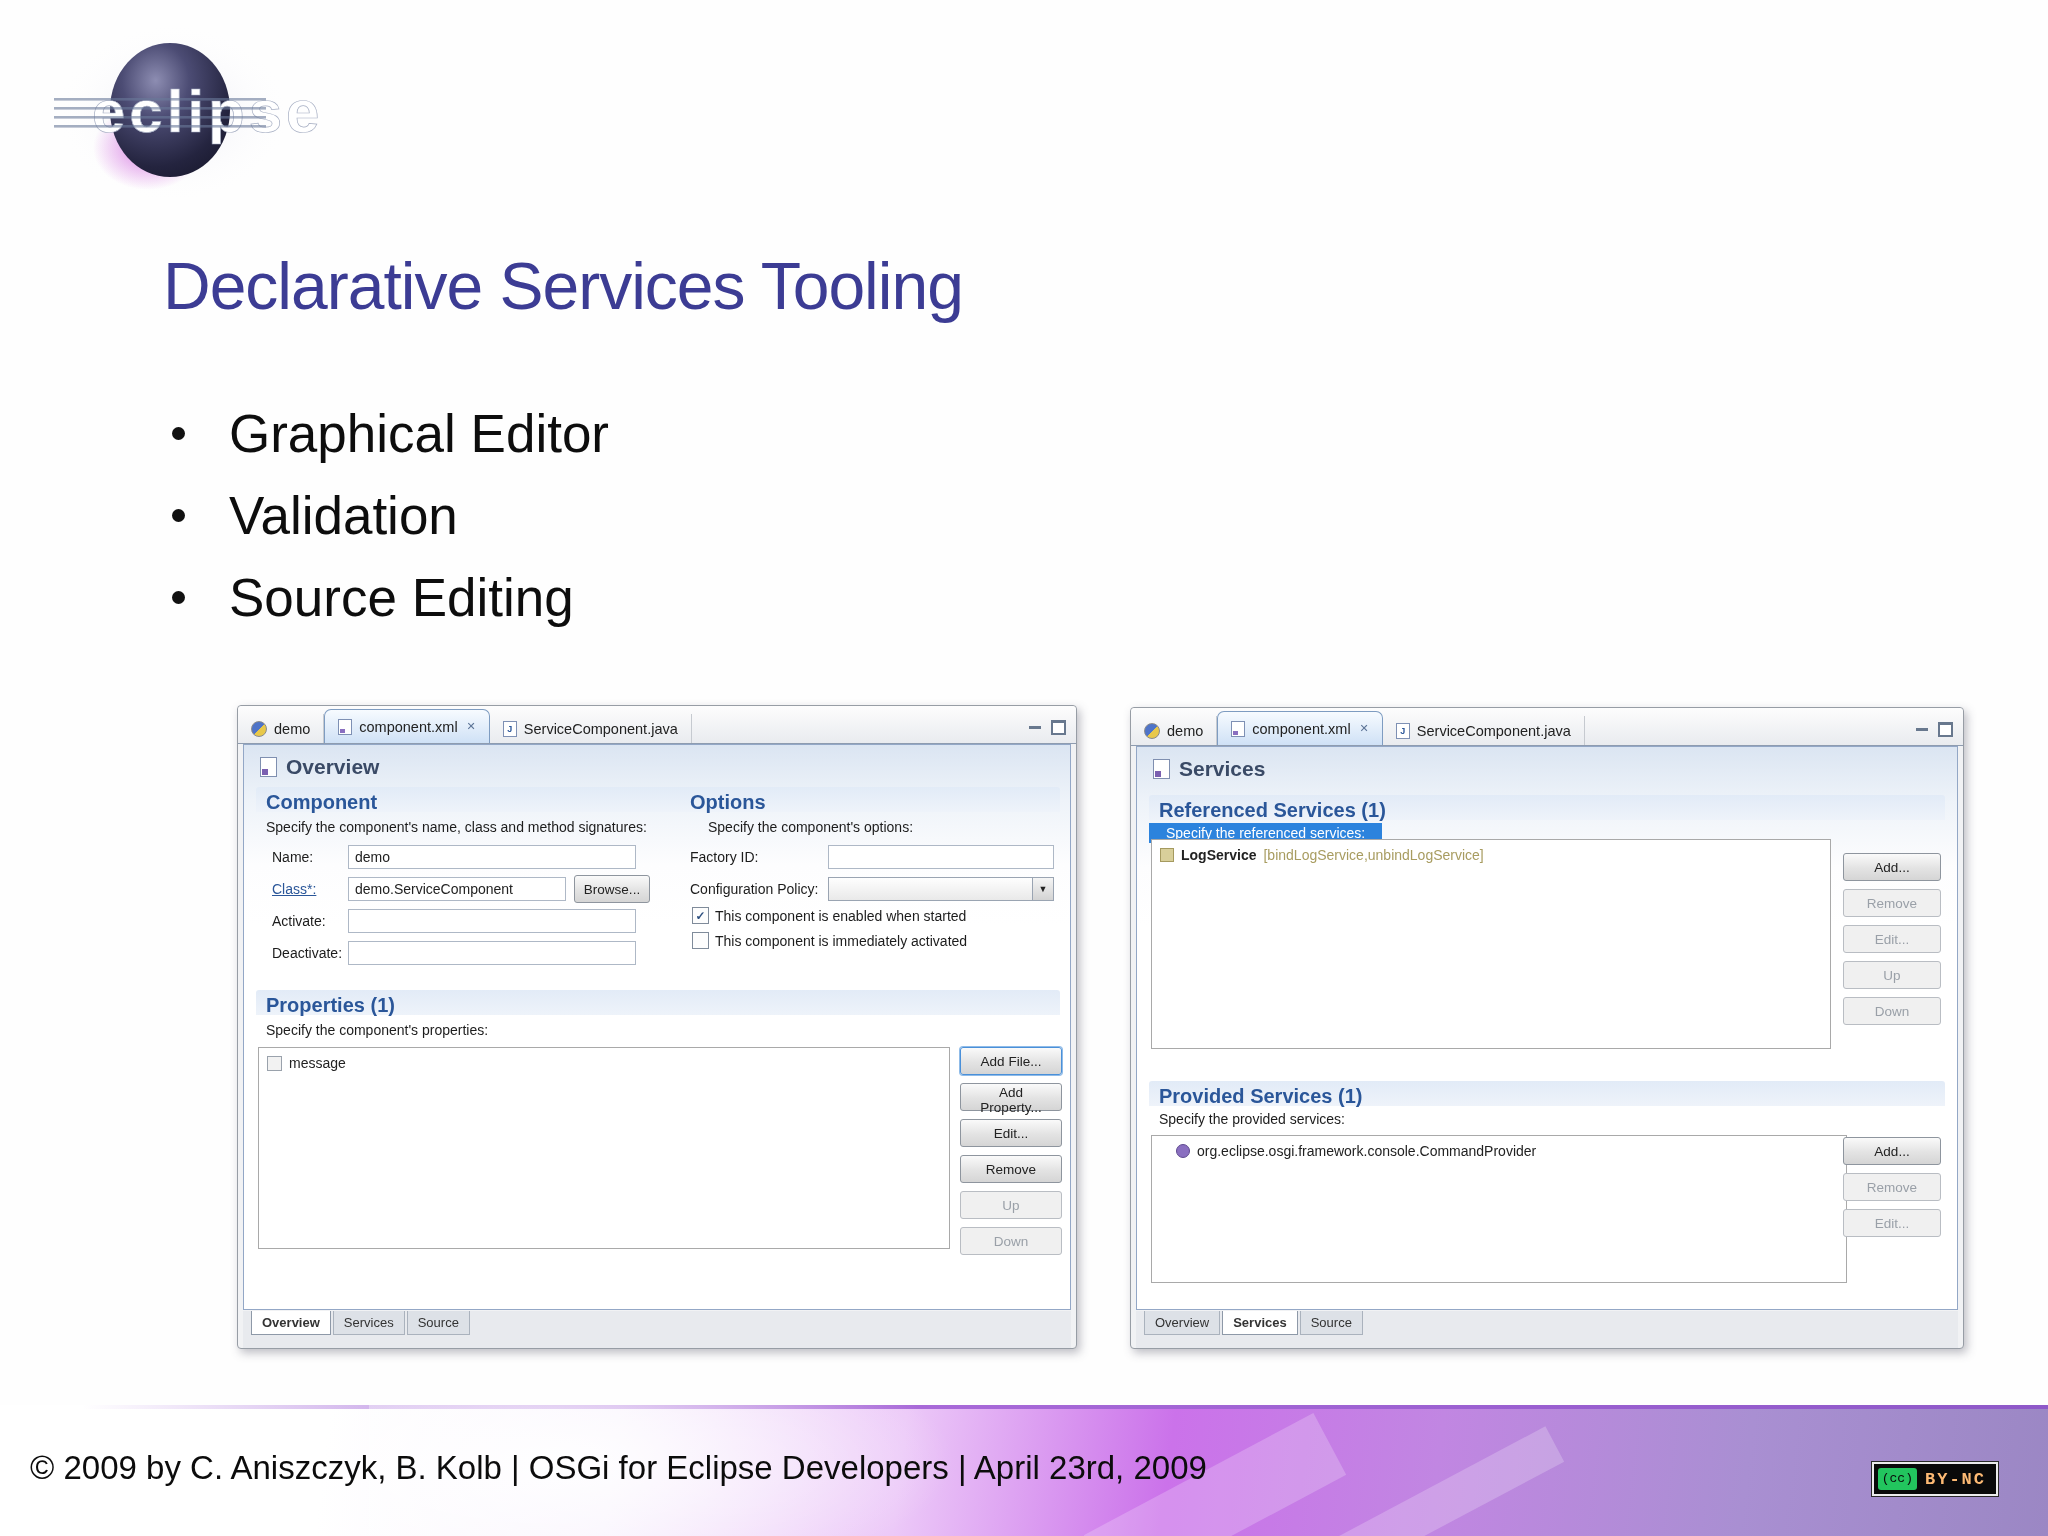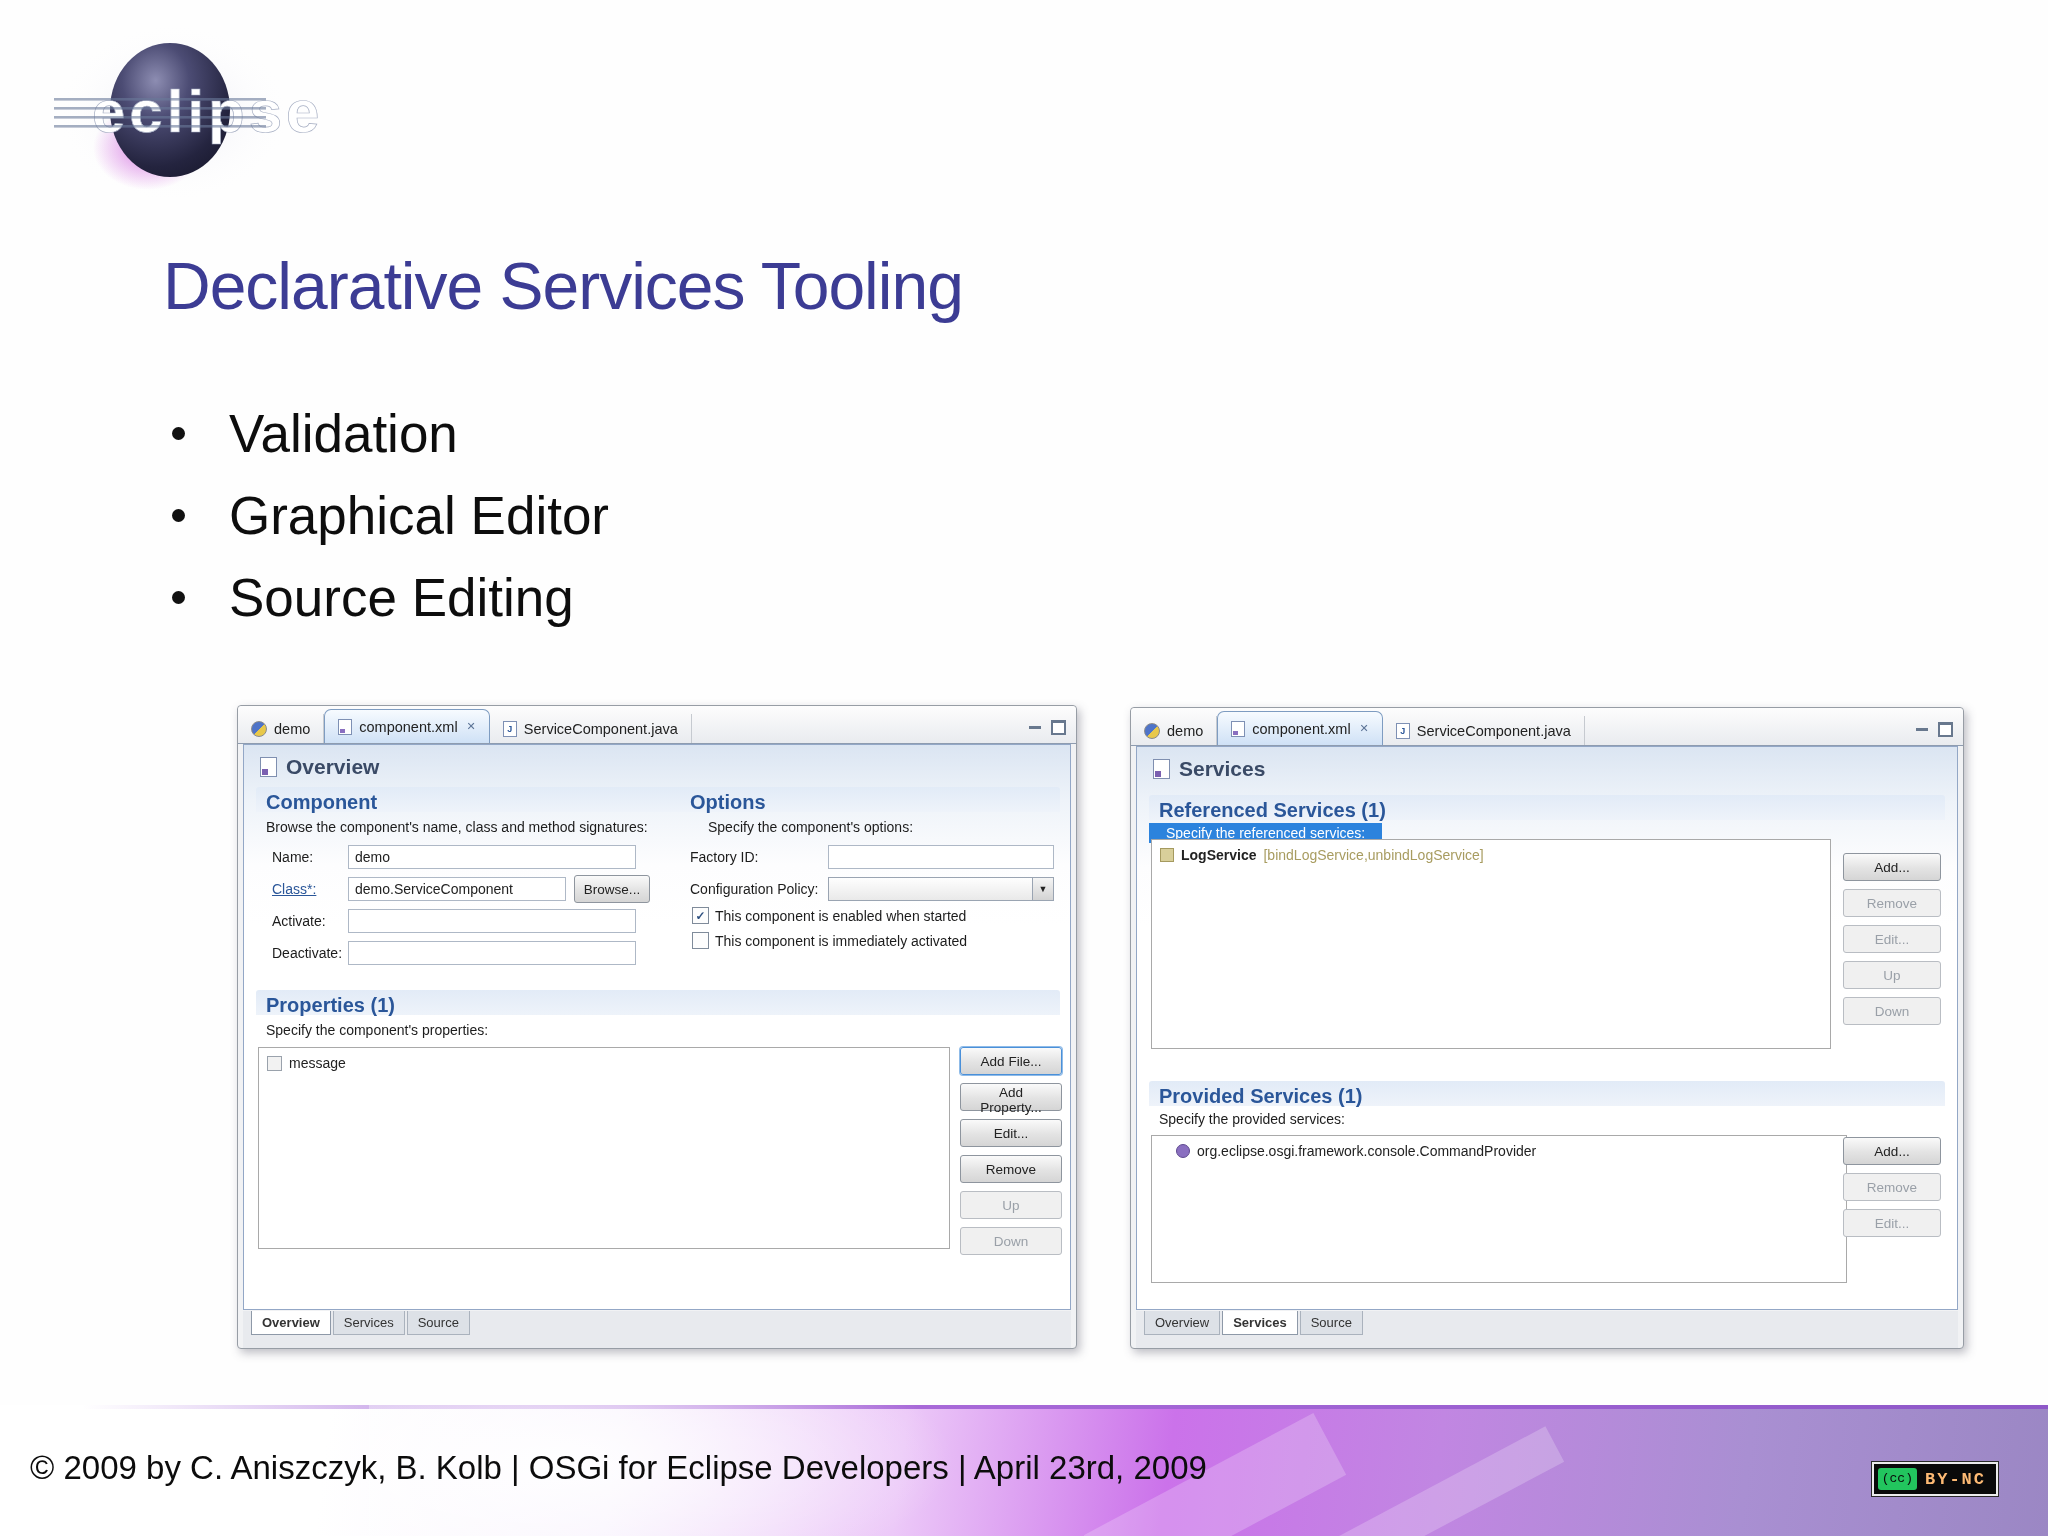--- a/index.html
+++ b/index.html
@@ -135,25 +135,25 @@
         <rect x="6" y="117" width="212" height="2.6"></rect>
       </g>
     </svg>
   </div>
 
   <div class="slide-title">Declarative Services Tooling</div>
 
   <div class="bullets">
     <div class="bullet-row">
       <span class="bullet-dot"></span>
-      <span class="bullet-text">Validation</span>
+      <span class="bullet-text">Graphical Editor</span>
     </div>
     <div class="bullet-row">
       <span class="bullet-dot"></span>
-      <span class="bullet-text">Graphical Editor</span>
+      <span class="bullet-text">Validation</span>
     </div>
     <div class="bullet-row">
       <span class="bullet-dot"></span>
       <span class="bullet-text">Source Editing</span>
     </div>
   </div>
 
   <div class="panel left">
     <div class="tabbar">
       <div class="tab">
@@ -177,21 +177,21 @@
 
     <div class="editor-body">
       <div class="page-header">
         <span class="page-icon"></span>
         <span class="page-title">Overview</span>
       </div>
 
       <div class="band" style="left:12px;top:42px;width:505px;">
         <div class="sec-title">Component</div>
       </div>
-      <div class="desc" style="left:22px;top:74px;">Browse the component's name, class and method signatures:</div>
+      <div class="desc" style="left:22px;top:74px;">Specify the component's name, class and method signatures:</div>
 
       <div class="lbl" style="left:28px;top:104px;">Name:</div>
       <input class="inp" style="left: 104px; top: 100px; width: 288px;" value="demo">
 
       <div class="lbl link-lbl" style="left:28px;top:136px;">Class*:</div>
       <input class="inp" style="left: 104px; top: 132px; width: 218px;" value="demo.ServiceComponent">
       <button class="btn" style="left:330px;top:130px;width:76px;">Browse...</button>
 
       <div class="lbl" style="left:28px;top:168px;">Activate:</div>
       <input class="inp" style="left: 104px; top: 164px; width: 288px;">

